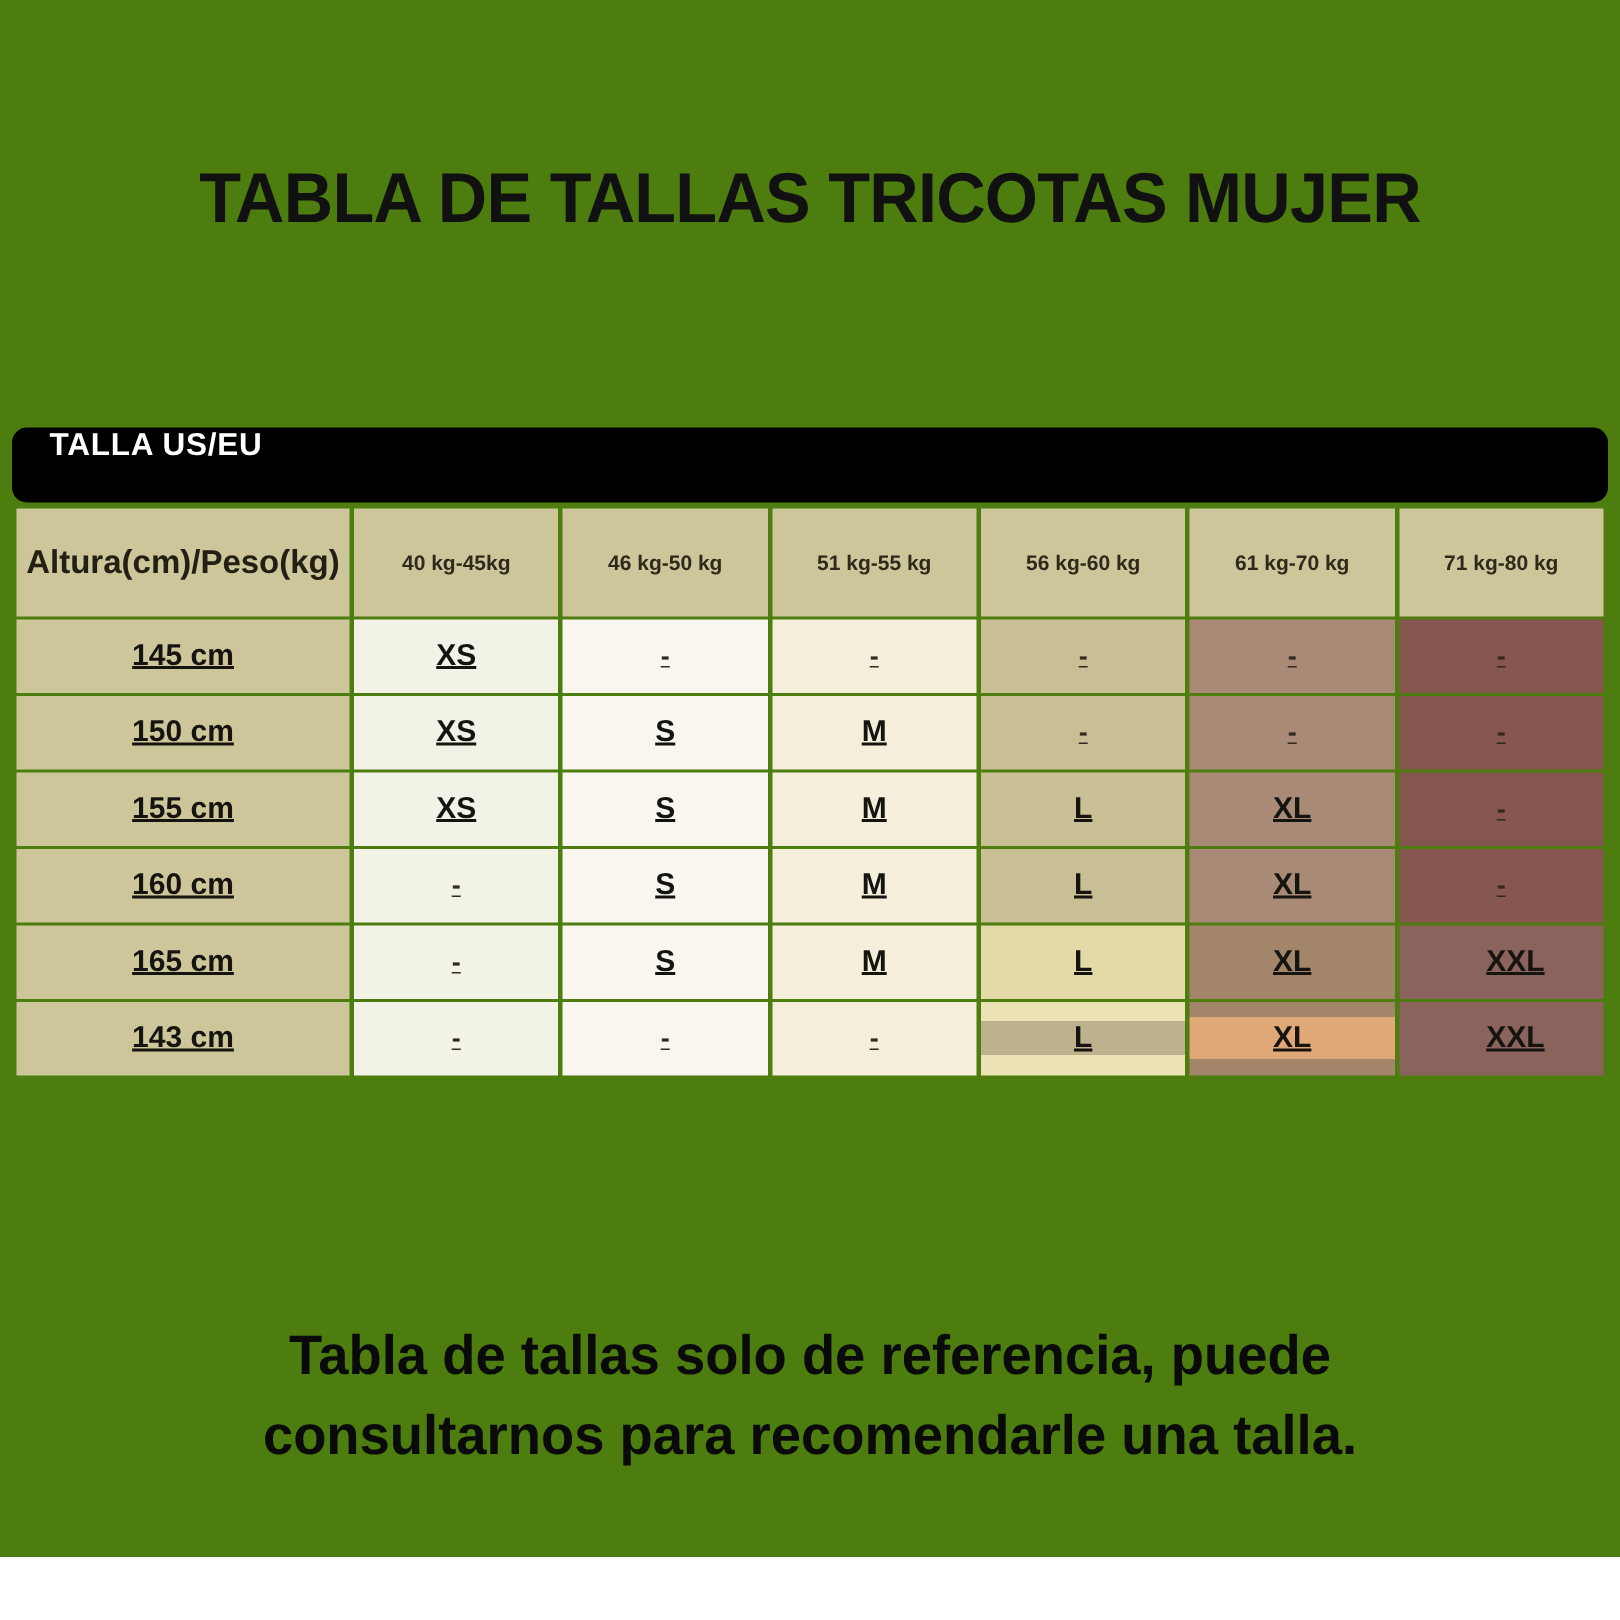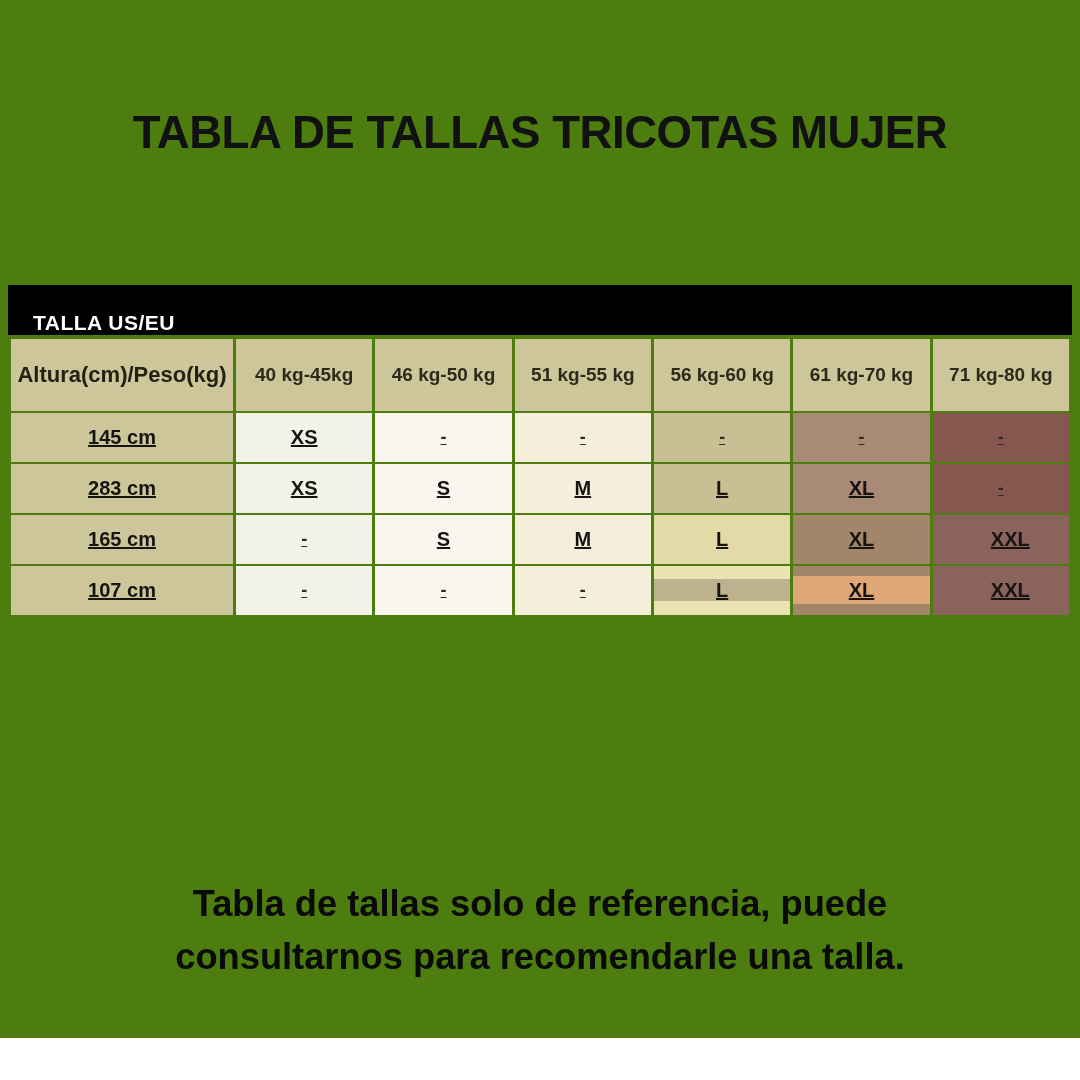--- a/index.html
+++ b/index.html
@@ -15,40 +15,40 @@
     margin: 0; text-align: center;
     font-size: 47px; font-weight: bold; color: #111;
     letter-spacing: -0.5px;
     transform: scaleX(0.97);
   }
 
   .black-bar {
     position: absolute; top: 285px; left: 8px; width: 1064px; height: 50px;
     background: var(--bar-background, #000);
     color: var(--bar-text, #fff);
-    display: flex; align-items: flex-end;
+    display: flex; align-items: flex-start;
     box-sizing: border-box; padding-left: 25px;
-    font-size: 21px; font-weight: bold; letter-spacing: 0.5px;
+    font-size: 21px; font-weight: bold; letter-spacing: 0.5px; border-radius: 10px;
   }
 
   table.size-table {
     position: absolute; top: 337px; left: 8px; width: 1064px;
     border-collapse: separate; border-spacing: 3px 2px;
     table-layout: fixed;
   }
   table.size-table col.height-col { width: 222px; }
 
   table.size-table th, table.size-table td {
     text-align: center; vertical-align: middle;
     font-weight: bold; overflow: hidden; margin-left: 20px;
   }
   table.size-table thead th {
     height: 70px;
     background: var(--khaki, #cdc69a);
-    color: #2e2a1b; font-size: 19px;
+    color: #2e2a1b; font-size: 14px;
   }
   table.size-table thead th.corner { font-size: 22px; color: #222012; }
 
   table.size-table tbody td { height: 47px; font-size: 20px; color: #161411; text-decoration: underline; }
   table.size-table tbody td.dash { font-size: 18px; color: #33291f; }
 
   td.c0 { background: var(--khaki, #cdc69a); font-size: 19px; color: #22201a; }
   td.c1 { background: var(--col-40-45, #f3f2e6); }
   td.c2 { background: var(--col-46-50, #f8f6ee); }
   td.c3 { background: var(--col-51-55, #f4eedb); }
@@ -114,40 +114,58 @@
     <tbody id="body-rows">
         <tr class="r0">
           <td class="c0">145 cm</td>
           <td class="c1">XS</td>
           <td class="c2 dash">-</td>
           <td class="c3 dash">-</td>
           <td class="c4 dash">-</td>
           <td class="c5 dash">-</td>
           <td class="c6 dash">-</td>
         </tr>
+        <tr class="r1">
+          <td class="c0">150 cm</td>
+          <td class="c1">XS</td>
+          <td class="c2">S</td>
+          <td class="c3">M</td>
+          <td class="c4 dash">-</td>
+          <td class="c5 dash">-</td>
+          <td class="c6 dash">-</td>
+        </tr>
         <tr class="r2">
-          <td class="c0">283 cm</td>
+          <td class="c0">155 cm</td>
           <td class="c1">XS</td>
+          <td class="c2">S</td>
+          <td class="c3">M</td>
+          <td class="c4">L</td>
+          <td class="c5">XL</td>
+          <td class="c6 dash">-</td>
+        </tr>
+        <tr class="r3">
+          <td class="c0">160 cm</td>
+          <td class="c1 dash">-</td>
           <td class="c2">S</td>
           <td class="c3">M</td>
           <td class="c4">L</td>
           <td class="c5">XL</td>
           <td class="c6 dash">-</td>
         </tr>
         <tr class="r4">
           <td class="c0">165 cm</td>
           <td class="c1 dash">-</td>
           <td class="c2">S</td>
           <td class="c3">M</td>
           <td class="c4">L</td>
           <td class="c5">XL</td>
           <td class="c6">XXL</td>
         </tr>
         <tr class="r6">
-          <td class="c0">107 cm</td>
+          <td class="c0">143 cm</td>
           <td class="c1 dash">-</td>
           <td class="c2 dash">-</td>
           <td class="c3 dash">-</td>
           <td class="c4">L</td>
           <td class="c5">XL</td>
           <td class="c6">XXL</td>
         </tr>
       </tbody>
   </table>
 

